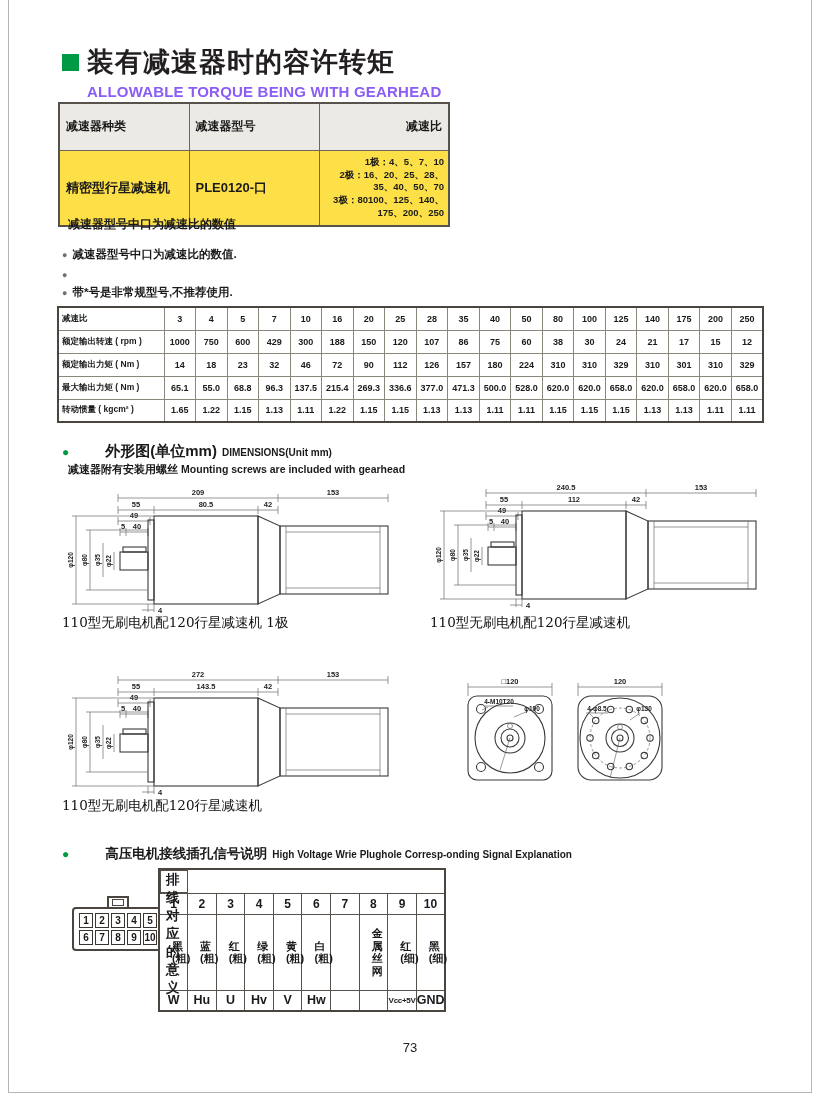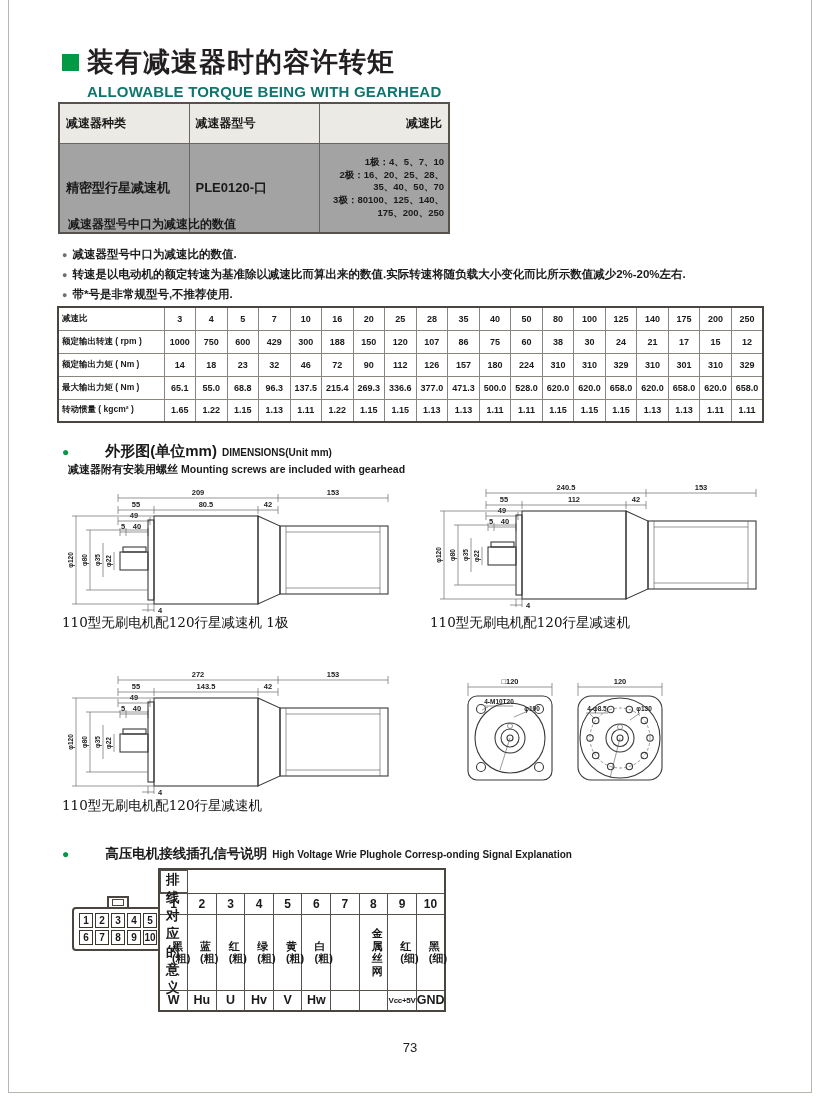--- a/index.html
+++ b/index.html
@@ -9,29 +9,29 @@
   
   .frame-left  { position:absolute; left:8px;  top:0; width:1px; height:1093px; background:#b9b4ae; }
   .frame-right { position:absolute; left:811px; top:0; width:1px; height:1093px; background:#b9b4ae; }
   .frame-bottom{ position:absolute; left:8px; top:1092px; width:804px; height:1px; background:#b9b4ae; }
 
   
   .title-block { position:absolute; left:62px; top:44px;text-align:right; }
   .title-row { display:flex; align-items:center; gap:8px; }
   .green-square { width:17px; height:17px; background:#009a44; display:inline-block; }
   .title-row h1 { font-size:27px; font-weight:bold; color:#231f20; letter-spacing:1px; }
-  .title-en { font-size:15px; font-weight:bold; color:#0f766e; margin:3px 0 0 25px; letter-spacing:.2px; }
+  .title-en { font-size:15px; font-weight:bold; color:#8b5cf6; margin:3px 0 0 25px; letter-spacing:.2px; }
 
   
   .gear-table { position:absolute; left:58px; top:102px; width:392px; border-collapse:collapse; table-layout:fixed; }
   .gear-table th, .gear-table td { border:1px solid #6b675f; padding:3px 6px; }
   .gear-table { border:2px solid #57534c; }
-  .gear-table thead th { height:40px; background:#eceae4; font-size:12px; font-weight:bold; text-align:left; vertical-align:middle; }
+  .gear-table thead th { height:47px; background:#eceae4; font-size:12px; font-weight:bold; text-align:left; vertical-align:middle; }
   .gear-table thead th.ra { text-align:right; }
-  .gear-table tbody td { height:90px; background:#a3a3a3; font-size:13px; font-weight:bold; vertical-align:middle; }
+  .gear-table tbody td { height:76px; background:#fde047; font-size:13px; font-weight:bold; vertical-align:middle; }
   .gear-table td.ratios { vertical-align:middle; padding:2px 4px; }
   .gear-table td.ratios div[data-name="ratio-lines"] { text-align:right; font-size:9.5px; font-weight:bold; line-height:1.35; }
 
   .footnote { position:absolute; left:68px; top:216px; font-size:12px; font-weight:bold; }
 
   
   .notes { position:absolute; left:62px; top:248px; width:715px; }
   .note-line { display:flex; align-items:flex-start; margin-bottom:6px; }
   .note-bullet { color:#6f6f6f; font-size:9px; margin:2px 5px 0 0; }
   .note-line span[data-name="note-text"] { font-size:11.5px; font-weight:bold; line-height:1.2; }
@@ -121,21 +121,20 @@
   </table>
   <div class="footnote" data-name="model-footnote">减速器型号中口为减速比的数值</div>
 
   <div class="notes" data-name="notes-list">
       <div class="note-line" data-name="note-item">
         <span class="note-bullet" data-name="bullet-icon">●</span>
         <span data-name="note-text">减速器型号中口为减速比的数值.</span>
       </div>
       <div class="note-line" data-name="note-item">
         <span class="note-bullet" data-name="bullet-icon">●</span>
-        <span data-name="note-text">转速是以电动机的额定转速为基准除以减速比而算出来的数值.实际转速将随负载大小变化而比所示数值减少2%-20%左右.</span>
       </div>
       <div class="note-line" data-name="note-item">
         <span class="note-bullet" data-name="bullet-icon">●</span>
         <span data-name="note-text">带*号是非常规型号,不推荐使用.</span>
       </div>
     </div>
 
   <table class="spec-table" data-name="spec-table">
     <tbody data-name="spec-table-body">
         <tr data-name="spec-table-row">

